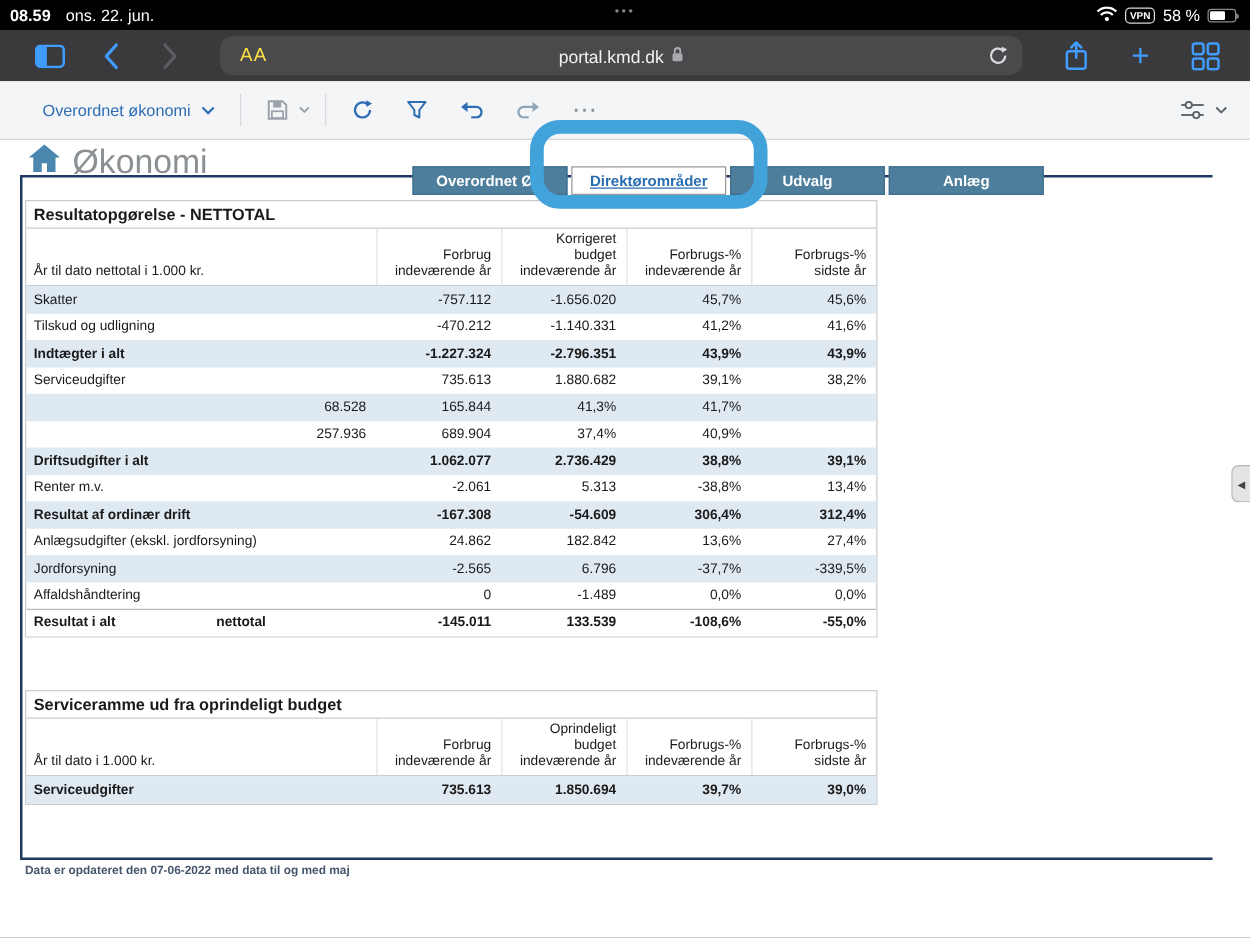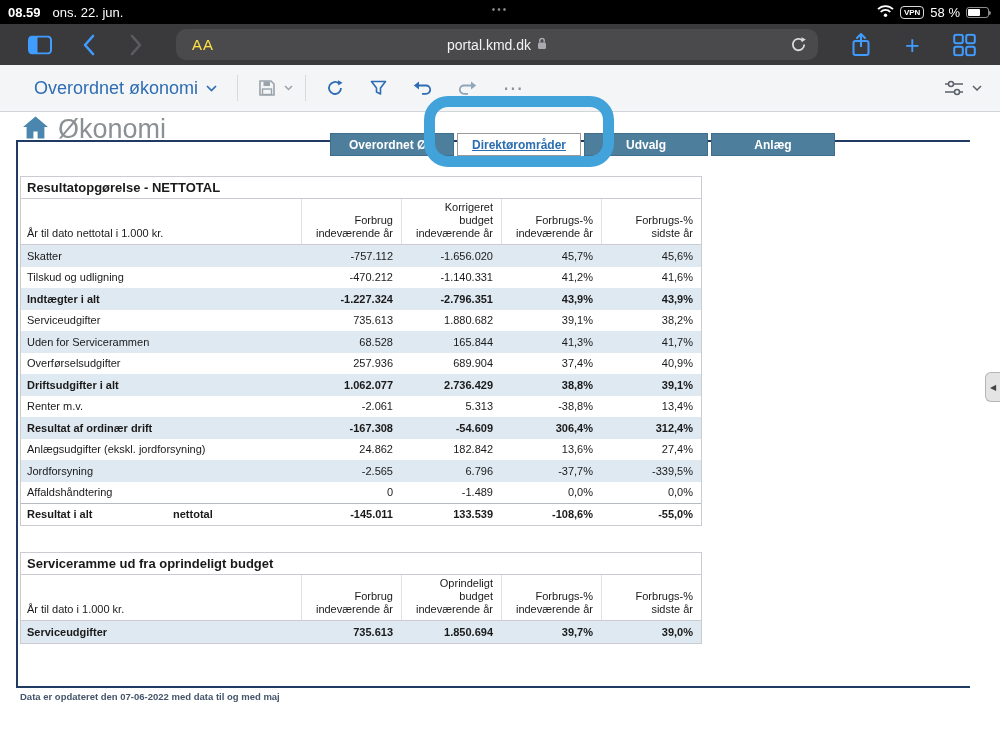--- a/index.html
+++ b/index.html
@@ -27,21 +27,21 @@
   .url-pill { position:absolute; left:176px; top:5px; width:642px; height:31px; background:#4a4a4c;
     border-radius:10px; display:flex; align-items:center; }
   .reader-btn { position:absolute; left:16px; color:#fde047; font-size:15px; letter-spacing:1px; }
   .url-center { margin:0 auto; display:flex; align-items:center; gap:6px; color:#f2f2f2; font-size:14px; }
   .reload-btn { position:absolute; right:11px; top:7px; }
   .plus-btn { color:#409cff; font-size:25px; font-weight:300; line-height:1; }
 
   
   .app-toolbar { position:relative; height:47px; background:#f4f5f7; border-bottom:1px solid #d2d5d8;
     display:flex; align-items:center; padding-left:34px; }
-  .view-selector { display:flex; align-items:center; gap:8px; color:#2e6db4; font-size:18px; }
+  .view-selector { display:flex; align-items:center; gap:8px; color:#2e6db4; font-size:13px; }
   .tb-divider { width:1px; height:26px; background:#d7d9dc; margin:0 20px; }
   .tb-icon { display:flex; align-items:center; margin-right:26px; }
   .more-dots { color:#8a8f94; font-size:20px; line-height:10px; margin-right:10px; }
   .tb-right { margin-left:auto; display:flex; align-items:center; gap:8px; padding-right:18px; color:#5a6168; }
 
   
   .page-header { position:absolute; left:22px; top:112px; height:34px; display:flex; align-items:center; gap:9px; z-index:2; }
   .page-title { font-size:27px; color:#8b9094; }
 
   .frame-top    { position:absolute; left:16px; top:140px; width:954px; height:2px; background:#1f3b63; z-index:1; }
@@ -63,21 +63,21 @@
   .t-head { height:46px; border-bottom:1px solid #c9ccd0; }
   .t-head .th { display:flex; align-items:flex-end; padding:2px 8px 4px 6px; white-space:pre-line; line-height:1.18; }
   .t-head .th + .th { border-left:1px solid #dfe2e5; justify-content:flex-end; text-align:right; }
   .trow { height:21.5px; align-items:center; }
   .tl { padding-left:6px; position:relative; overflow:visible; white-space:nowrap; }
   .tl .sub { position:absolute; left:152px; top:0; }
   .tn { text-align:right; padding-right:8px; }
   .tbody div.trow:nth-of-type(odd) { background:#dfe9f1; }
   .trow.bold { font-weight:bold; }
   #result-table .tbody div.trow:last-of-type { background:#fff; border-top:1px solid #b4bac0; }
-  #result-table { left:20px; top:176px; }
+  #result-table { left:20px; top:160px; }
   #service-table { left:20px; top:552px; }
 
   .footer-note { position:absolute; left:20px; top:691px; font-size:9.5px; font-weight:bold; color:#44546a; z-index:2; }
 
   .side-handle { position:absolute; right:0; top:372px; width:15px; height:30px; background:#e4e4e4;
     border:1px solid #b5b5b5; border-right:none; border-radius:6px 0 0 6px; display:flex;
     align-items:center; justify-content:center; font-size:8px; color:#444; cursor:pointer; z-index:6; }
 </style>
 </head>
 <body>
@@ -286,29 +286,27 @@
 
         <div class="trow t-grid">
           <div class="tl"><span>Serviceudgifter</span><span class="sub"></span></div>
           <div class="tn">735.613</div>
           <div class="tn">1.880.682</div>
           <div class="tn">39,1%</div>
           <div class="tn">38,2%</div>
         </div>
 
         <div class="trow t-grid">
-          <div class="tl"><span>Uden for Servicerammen</span><span class="sub"></span></div>
           <div class="tn">68.528</div>
           <div class="tn">165.844</div>
           <div class="tn">41,3%</div>
           <div class="tn">41,7%</div>
         </div>
 
         <div class="trow t-grid">
-          <div class="tl"><span>Overførselsudgifter</span><span class="sub"></span></div>
           <div class="tn">257.936</div>
           <div class="tn">689.904</div>
           <div class="tn">37,4%</div>
           <div class="tn">40,9%</div>
         </div>
 
         <div class="trow t-grid bold">
           <div class="tl"><span>Driftsudgifter i alt</span><span class="sub"></span></div>
           <div class="tn">1.062.077</div>
           <div class="tn">2.736.429</div>

